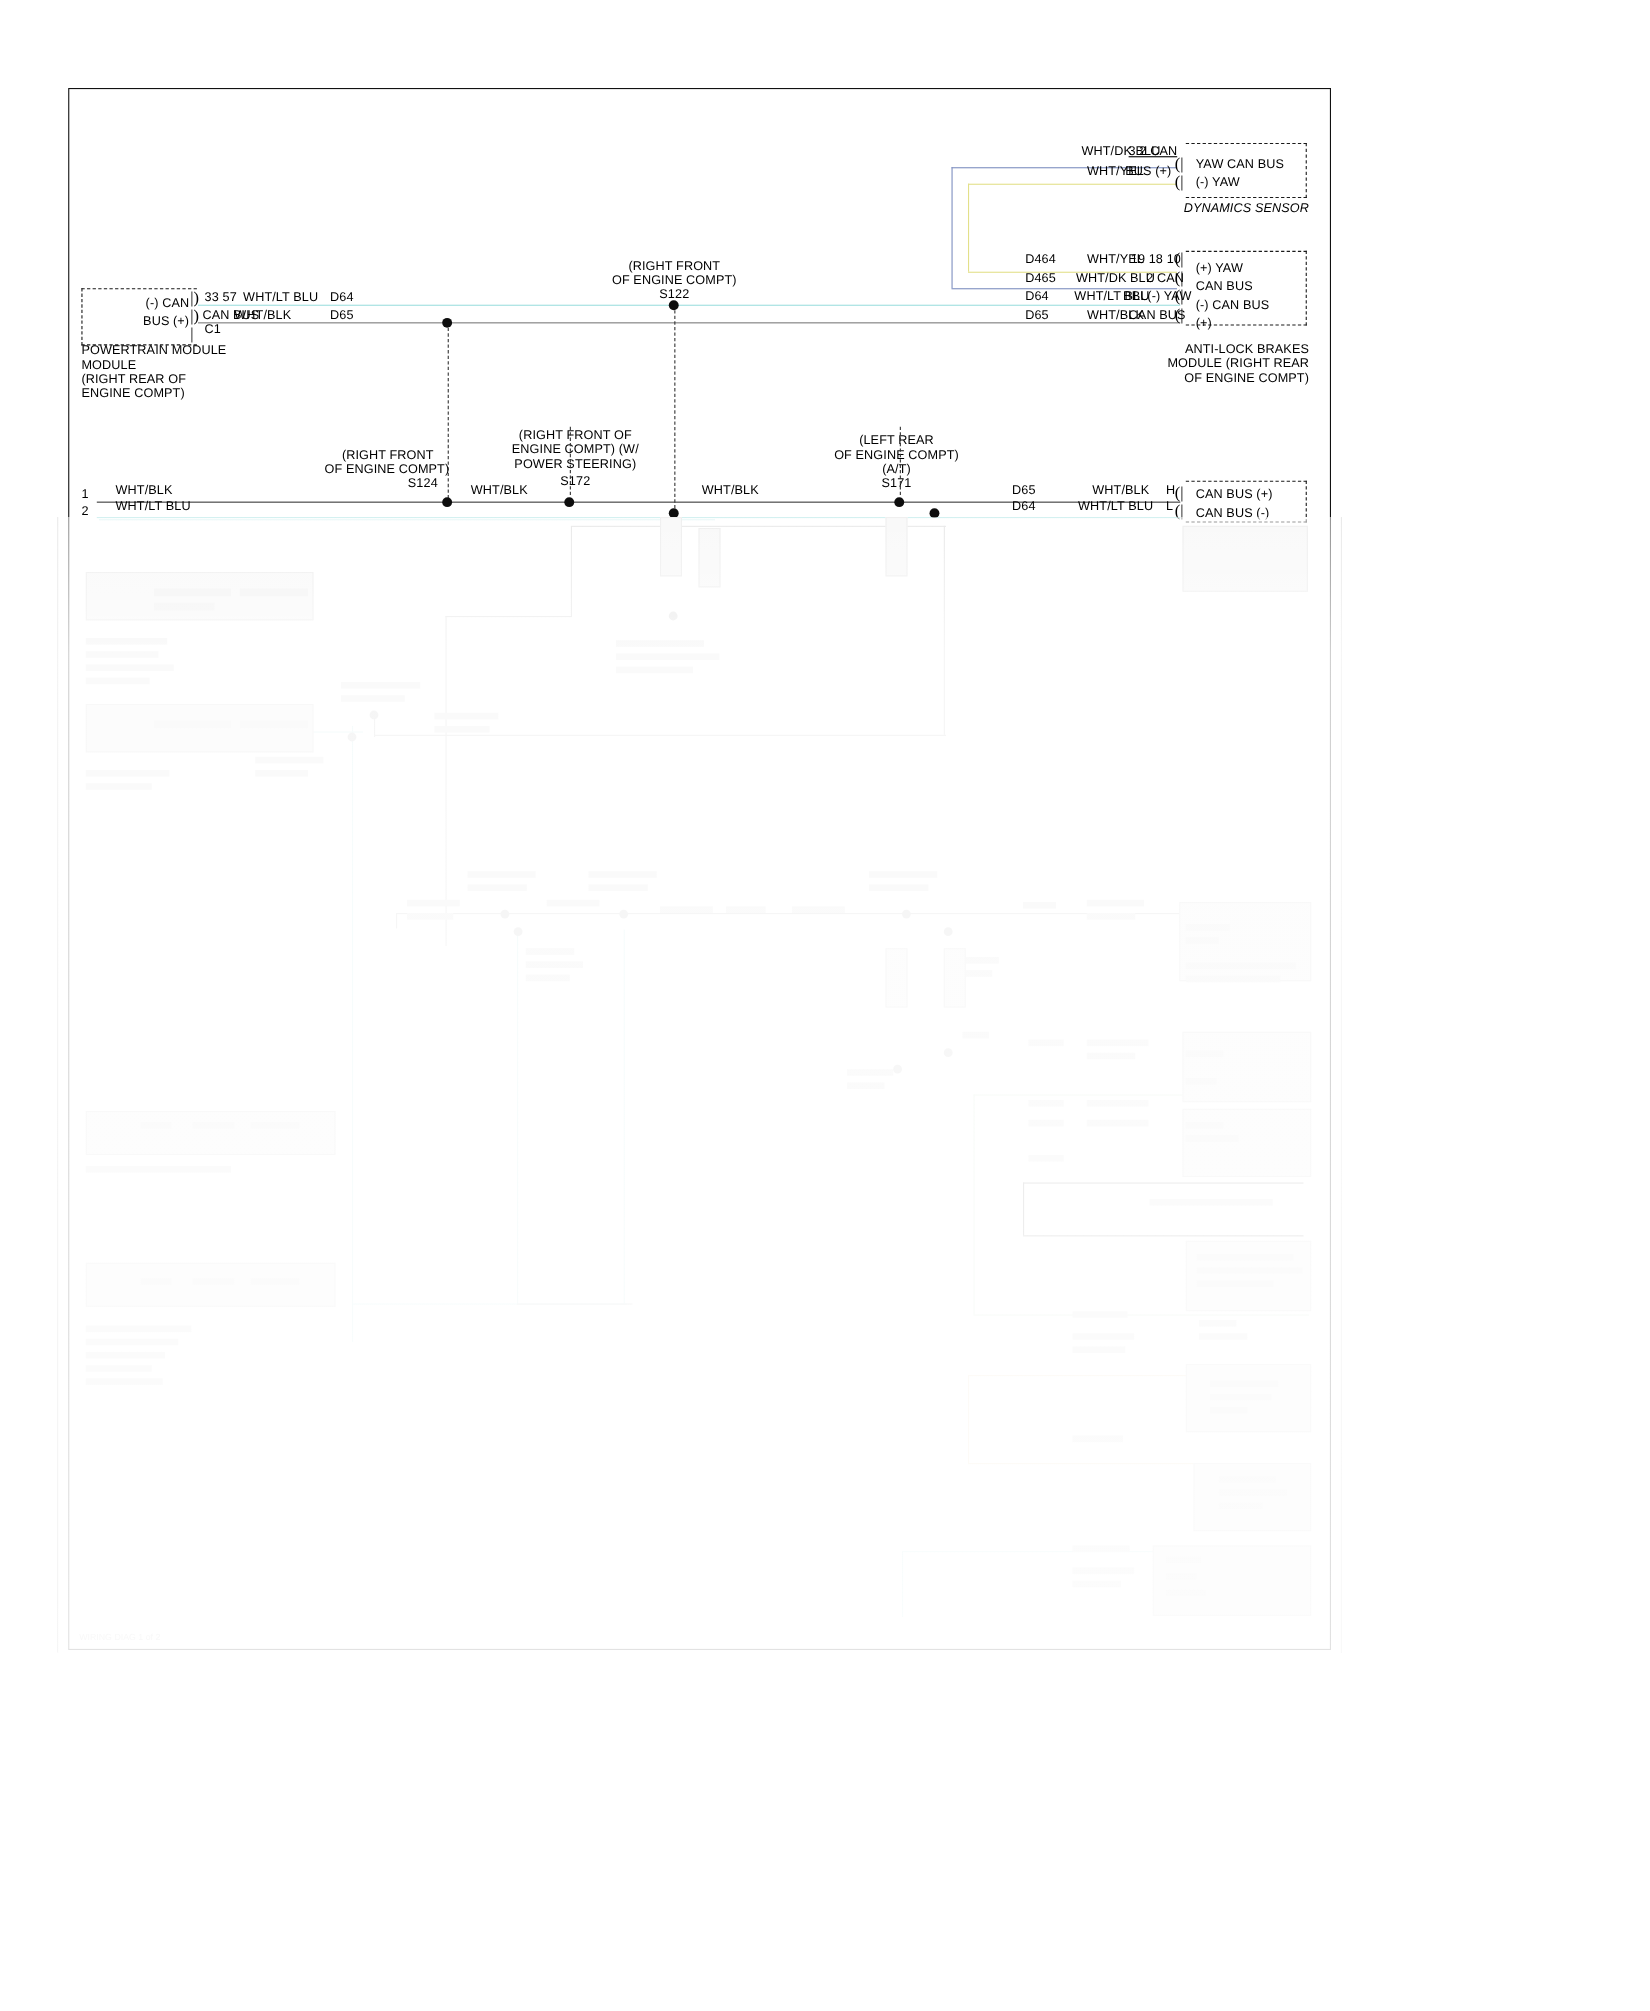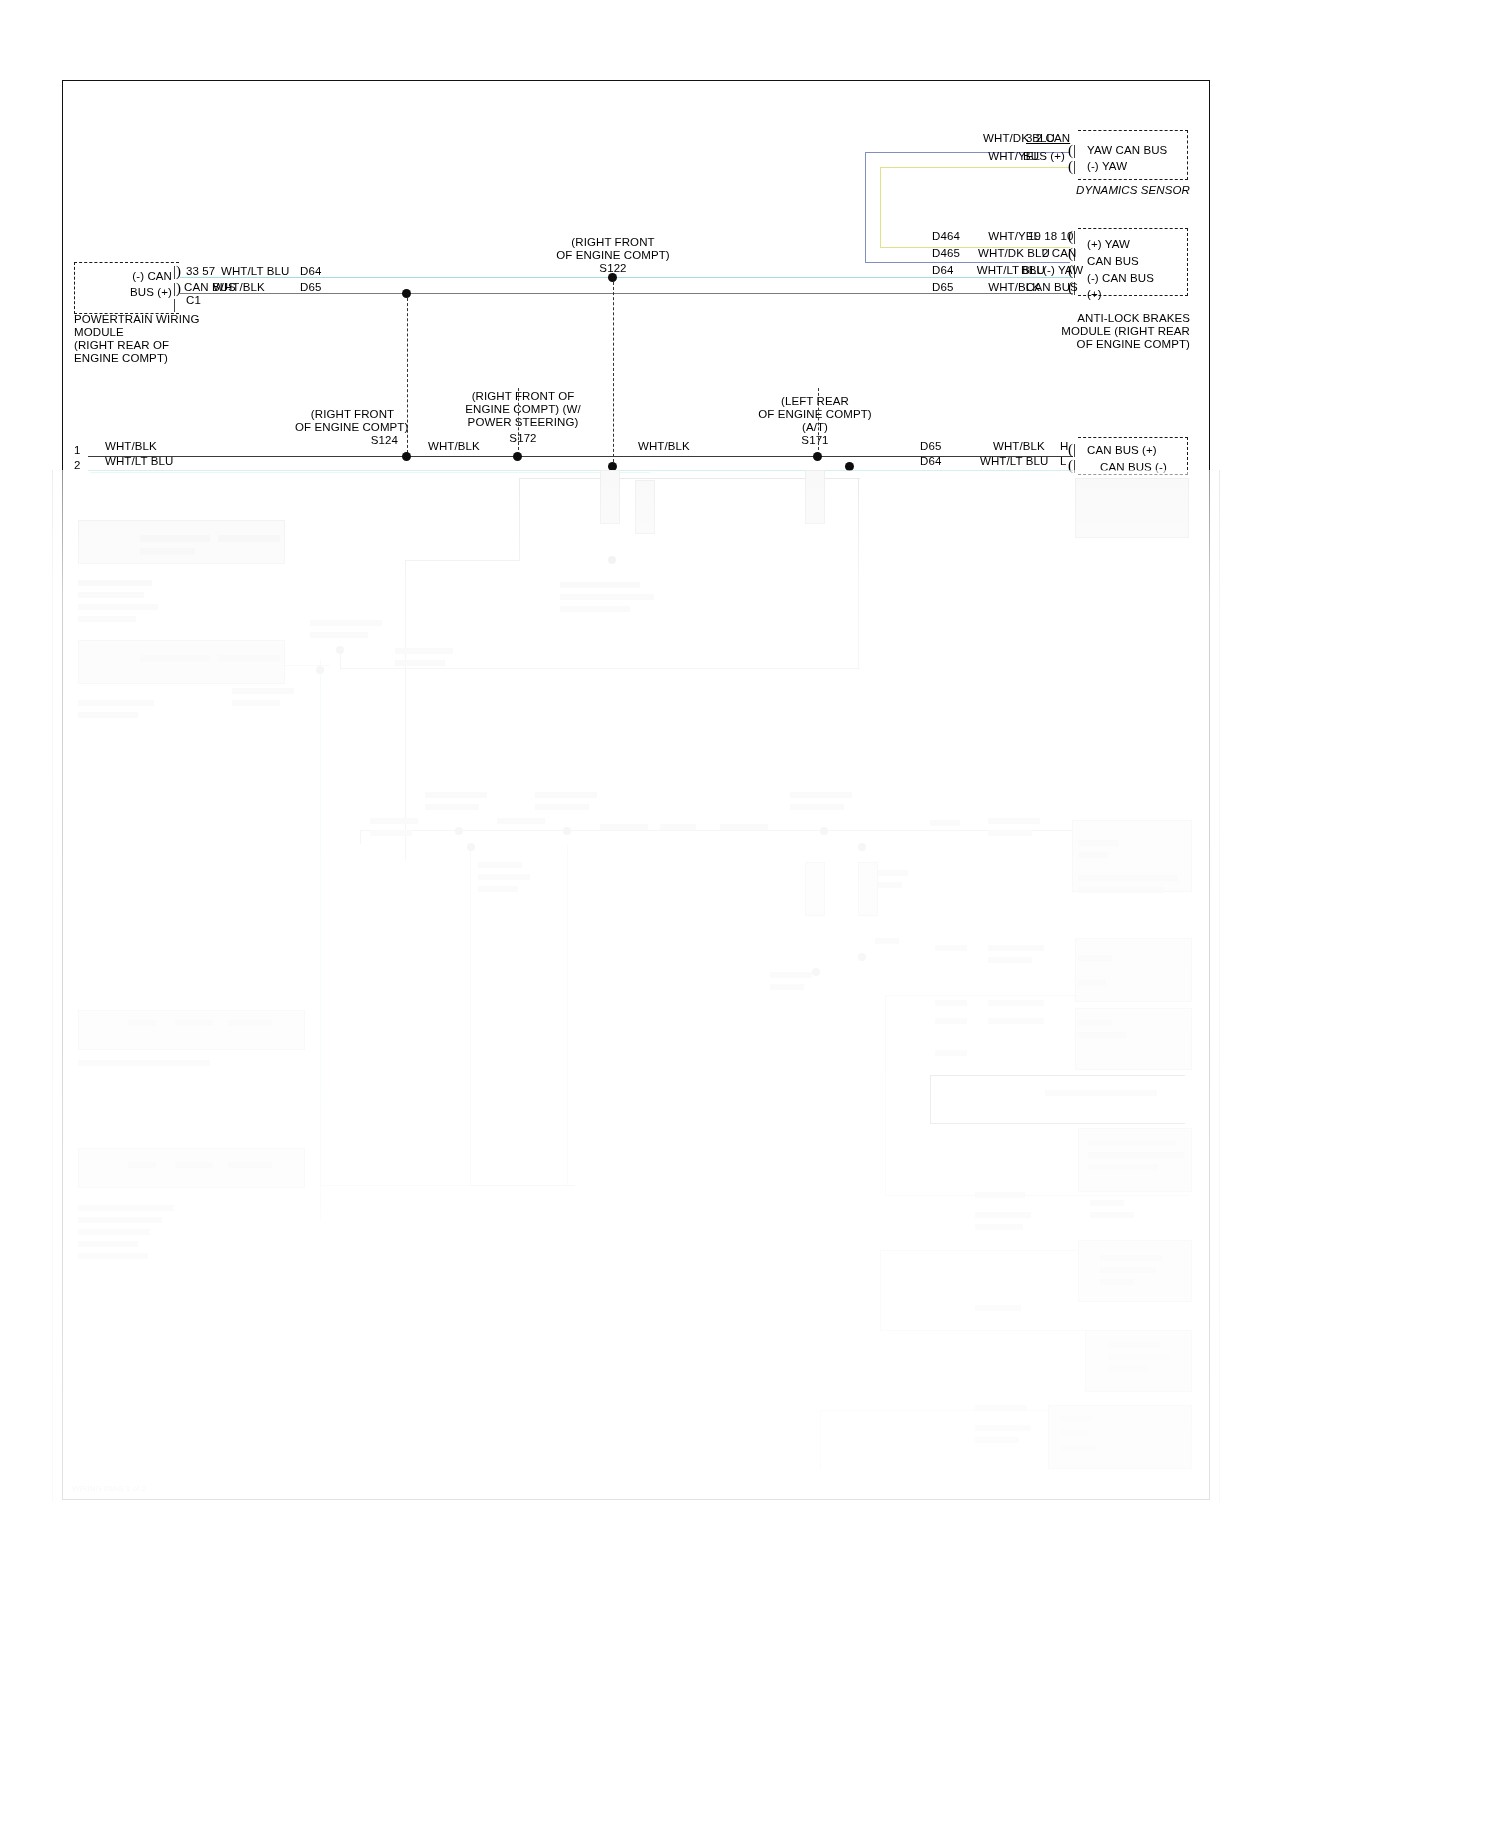--- a/index.html
+++ b/index.html
@@ -85,21 +85,21 @@
 
 <div class="t" style="left:186px;top:265px;">33 57</div>
 <div class="t" style="left:221px;top:265px;">WHT/LT BLU</div>
 <div class="t" style="left:300px;top:265px;">D64</div>
 
 <div class="t" style="left:184px;top:281px;">CAN BUS</div>
 <div class="t" style="left:213px;top:281px;">WHT/BLK</div>
 <div class="t" style="left:300px;top:281px;">D65</div>
 <div class="t" style="left:186px;top:294px;">C1</div>
 
-<div class="t" style="left:74px;top:313px;">POWERTRAIN WIRING</div>
+<div class="t" style="left:74px;top:313px;">POWERTRAIN MODULE</div>
 <div class="t" style="left:74px;top:326px;">MODULE</div>
 <div class="t" style="left:74px;top:339px;">(RIGHT REAR OF</div>
 <div class="t" style="left:74px;top:352px;">ENGINE COMPT)</div>
 
 <div class="w w-h cyan" style="left:180px;top:277px;width:893px;"></div>
 <div class="w w-h grey" style="left:180px;top:293px;width:893px;"></div>
 
 <div class="dot" style="left:402px;top:289px;"></div>
 <div class="dot" style="left:608px;top:273px;"></div>
 
@@ -179,21 +179,21 @@
 <div class="t" style="left:1060px;top:440px;">H</div>
 
 <div class="t" style="left:920px;top:455px;">D64</div>
 <div class="t" style="left:980px;top:455px;">WHT/LT BLU</div>
 <div class="t" style="left:1060px;top:455px;">L</div>
 
 <div class="dbox noleft" style="left:1078px;top:437px;width:110px;height:38px;"></div>
 <div class="pin" style="left:1068px;top:442px;">(|</div>
 <div class="pin" style="left:1068px;top:458px;">(|</div>
 <div class="t" style="left:1087px;top:444px;">CAN BUS (+)</div>
-<div class="t" style="left:1087px;top:461px;margin-left:13px;">CAN BUS (-)</div>
+<div class="t" style="left:1087px;top:461px;">CAN BUS (-)</div>
 
 <div class="fade-shadow"></div>
 
 <div class="fline fcyan" style="left:90px;top:472px;width:560px;"></div>
 <div class="fline-v fcyan" style="left:320px;top:660px;height:560px;"></div>
 <div class="fline-v fcyan" style="left:470px;top:845px;height:340px;"></div>
 <div class="fline-v fcyan" style="left:567px;top:845px;height:340px;"></div>
 <div class="fline fcyan" style="left:320px;top:1185px;width:250px;"></div>
 <div class="fline fcyan" style="left:200px;top:665px;width:130px;"></div>
 

